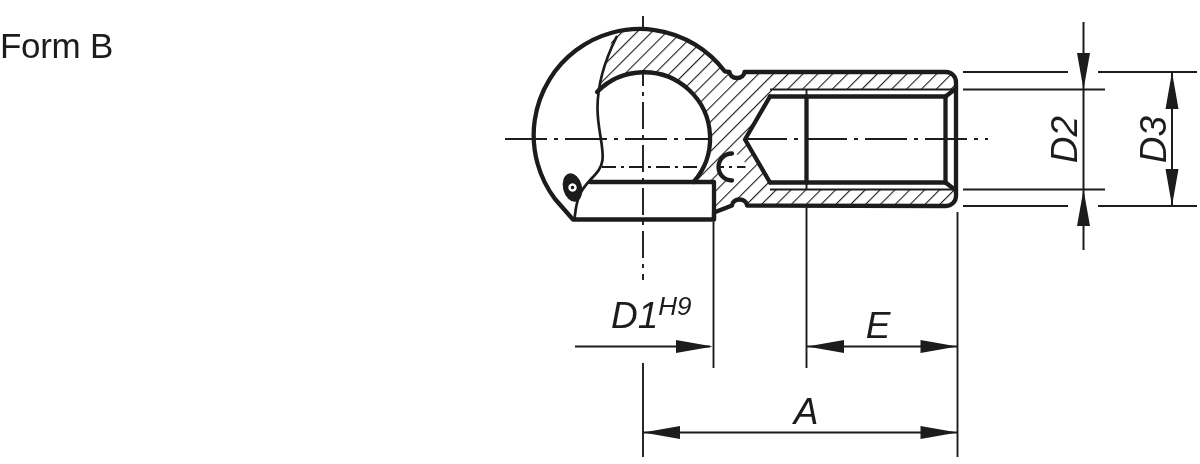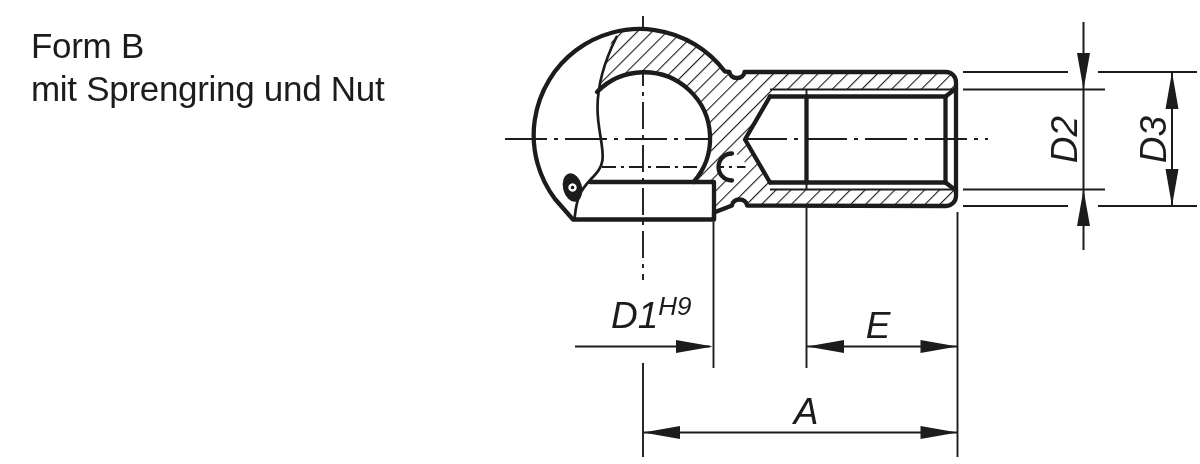--- a/index.html
+++ b/index.html
@@ -10,21 +10,21 @@
   #stage {
     position: relative;
     width: 1200px;
     height: 464px;
     background: #ffffff;
     overflow: hidden;
     font-family: "Liberation Sans", sans-serif;
   }
   #title-block {
     position: absolute;
-    left: 31px;
+    left: 0;
     top: 24px;
     color: #1c1c1c;
     font-size: 35px;
     line-height: 43px;
     letter-spacing: -0.3px;
     white-space: nowrap;
   }
   #drawing-svg {
     position: absolute;
     left: 0;
@@ -36,21 +36,20 @@
     fill: #1c1c1c;
   }
 </style>
 </head>
 <body>
 
 <div id="stage">
 
   <div id="title-block">
     <div>Form B</div>
-    <div>mit Sprengring und Nut</div>
   </div>
 
   <svg id="drawing-svg" width="1200" height="464" viewBox="0 0 1200 464" xmlns="http://www.w3.org/2000/svg">
 
     <defs>
       <pattern id="hatch" width="10.5" height="10.5" patternUnits="userSpaceOnUse" patternTransform="rotate(45)">
         <rect width="10.5" height="10.5" fill="#ffffff"></rect>
         <line x1="0" y1="0" x2="0" y2="10.5" stroke="#1c1c1c" stroke-width="2.2"></line>
       </pattern>
       <clipPath id="sectionClip">

